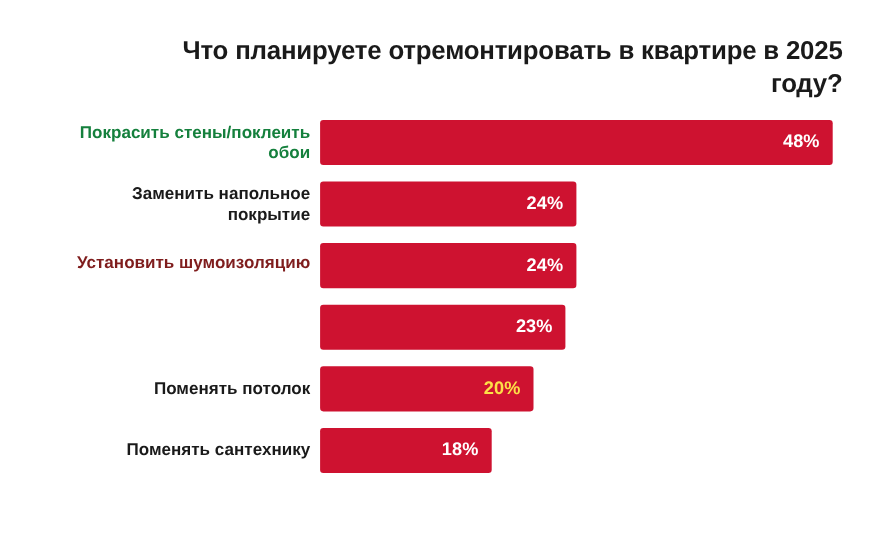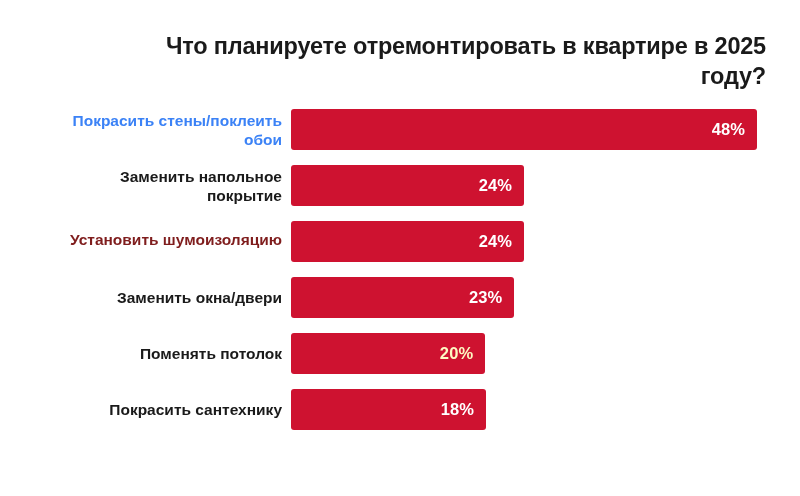--- a/index.html
+++ b/index.html
@@ -97,21 +97,21 @@
 <body style="background: rgb(255, 255, 255);">
 
 <div id="chart-root">
 
   <div id="chart-title" style="color: rgb(26, 26, 26);">Что планируете отремонтировать в квартире в 2025
 году?</div>
 
   <div id="bars-area">
 
     <div class="bar-row" style="top:0px;">
-      <div class="bar-label" style="top: 2px; color: #3b82f6;">Покрасить стены/поклеить
+      <div class="bar-label" style="top: 2px; color: #15803d;">Покрасить стены/поклеить
 обои</div>
       <div class="bar-track">
         <div class="bar-fill" id="fill-0" style="width: 466.08px; background: rgb(206, 18, 48);">
           <span class="bar-value" style="color: rgb(255, 255, 255);">48%</span>
         </div>
       </div>
     </div>
 
     <div class="bar-row" style="top:56px;">
       <div class="bar-label" style="top: 2px; color: rgb(26, 26, 26); text-align: right;">Заменить напольное
@@ -126,40 +126,39 @@
     <div class="bar-row" style="top:112px;">
       <div class="bar-label" style="top: 9px; color: #7f1d1d;">Установить шумоизоляцию</div>
       <div class="bar-track">
         <div class="bar-fill" id="fill-2" style="width: 233.04px; background: rgb(206, 18, 48);">
           <span class="bar-value" style="color: rgb(255, 255, 255);">24%</span>
         </div>
       </div>
     </div>
 
     <div class="bar-row" style="top:168px;">
-      <div class="bar-label" style="top: 11px; color: rgb(26, 26, 26);">Заменить окна/двери</div>
       <div class="bar-track">
         <div class="bar-fill" id="fill-3" style="width: 223.33px; background: rgb(206, 18, 48); padding-left: 28px;">
           <span class="bar-value" style="color: rgb(255, 255, 255);">23%</span>
         </div>
       </div>
     </div>
 
     <div class="bar-row" style="top:224px;">
       <div class="bar-label" style="top: 11px; color: rgb(26, 26, 26);">Поменять потолок</div>
       <div class="bar-track">
         <div class="bar-fill" id="fill-4" style="width: 194.2px; background: rgb(206, 18, 48);">
-          <span class="bar-value" style="color: #fef9c3;">20%</span>
+          <span class="bar-value" style="color: #fde047;">20%</span>
         </div>
       </div>
     </div>
 
     <div class="bar-row" style="top:280px;">
-      <div class="bar-label" style="top: 11px; color: rgb(26, 26, 26);">Покрасить сантехнику</div>
+      <div class="bar-label" style="top: 11px; color: rgb(26, 26, 26);">Поменять сантехнику</div>
       <div class="bar-track">
-        <div class="bar-fill" id="fill-5" style="width: 195px; background: rgb(206, 18, 48);">
+        <div class="bar-fill" id="fill-5" style="width: 156px; background: rgb(206, 18, 48);">
           <span class="bar-value" style="color: rgb(255, 255, 255);">18%</span>
         </div>
       </div>
     </div>
 
   </div>
 </div>
 
 </body></html>

